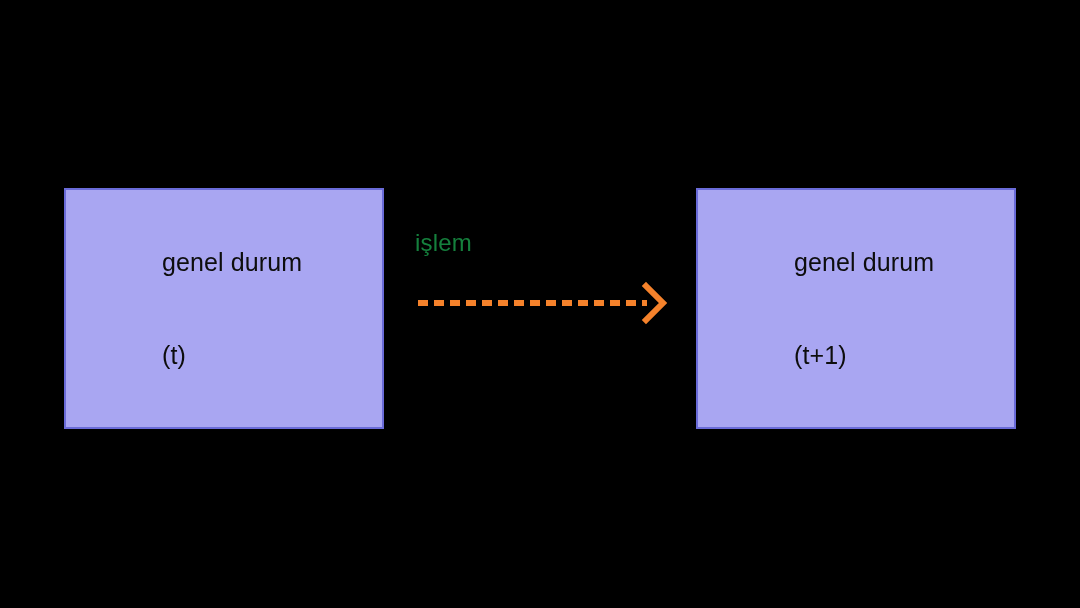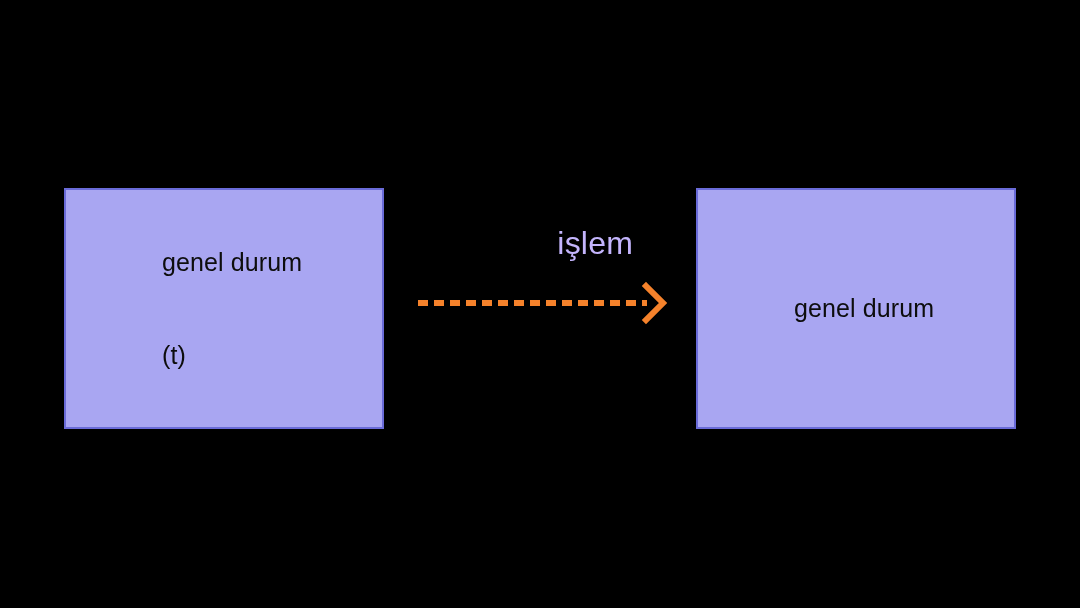--- a/index.html
+++ b/index.html
@@ -56,26 +56,26 @@
     position: absolute;
     left: 0;
     top: 0;
     display: block;
   }
   #arrow-label {
     position: absolute;
     left: 0;
     top: 0;
     width: 260px;
-    text-align: right;
+    text-align: left;
     padding-right: 42px;
     box-sizing: border-box;
-    font-size: 32px;
+    font-size: 24px;
     line-height: 30px;
-    color: #c4b5fd;
+    color: #15803d;
     letter-spacing: 0.2px;
     white-space: pre;
   }
 </style>
 </head>
 <body>
 
 <div id="canvas">
 
   <div class="state-box" id="box-left">
@@ -89,16 +89,17 @@
     <svg id="arrow-svg" width="260" height="100" viewBox="0 0 260 100" aria-hidden="true">
       <line x1="3" y1="75" x2="232" y2="75" stroke="#F5822B" stroke-width="6" stroke-dasharray="10 6" stroke-linecap="butt"></line>
       <polyline points="231,58 248,75 231,92" fill="none" stroke="#F5822B" stroke-width="6" stroke-linecap="square" stroke-linejoin="miter"></polyline>
     </svg>
     <div id="arrow-label">işlem</div>
   </div>
 
   <div class="state-box" id="box-right">
     <div class="state-label">
       <span class="line">genel durum</span>
+      <span class="line">(t+1)</span>
     </div>
   </div>
 
 </div>
 
 </body></html>

